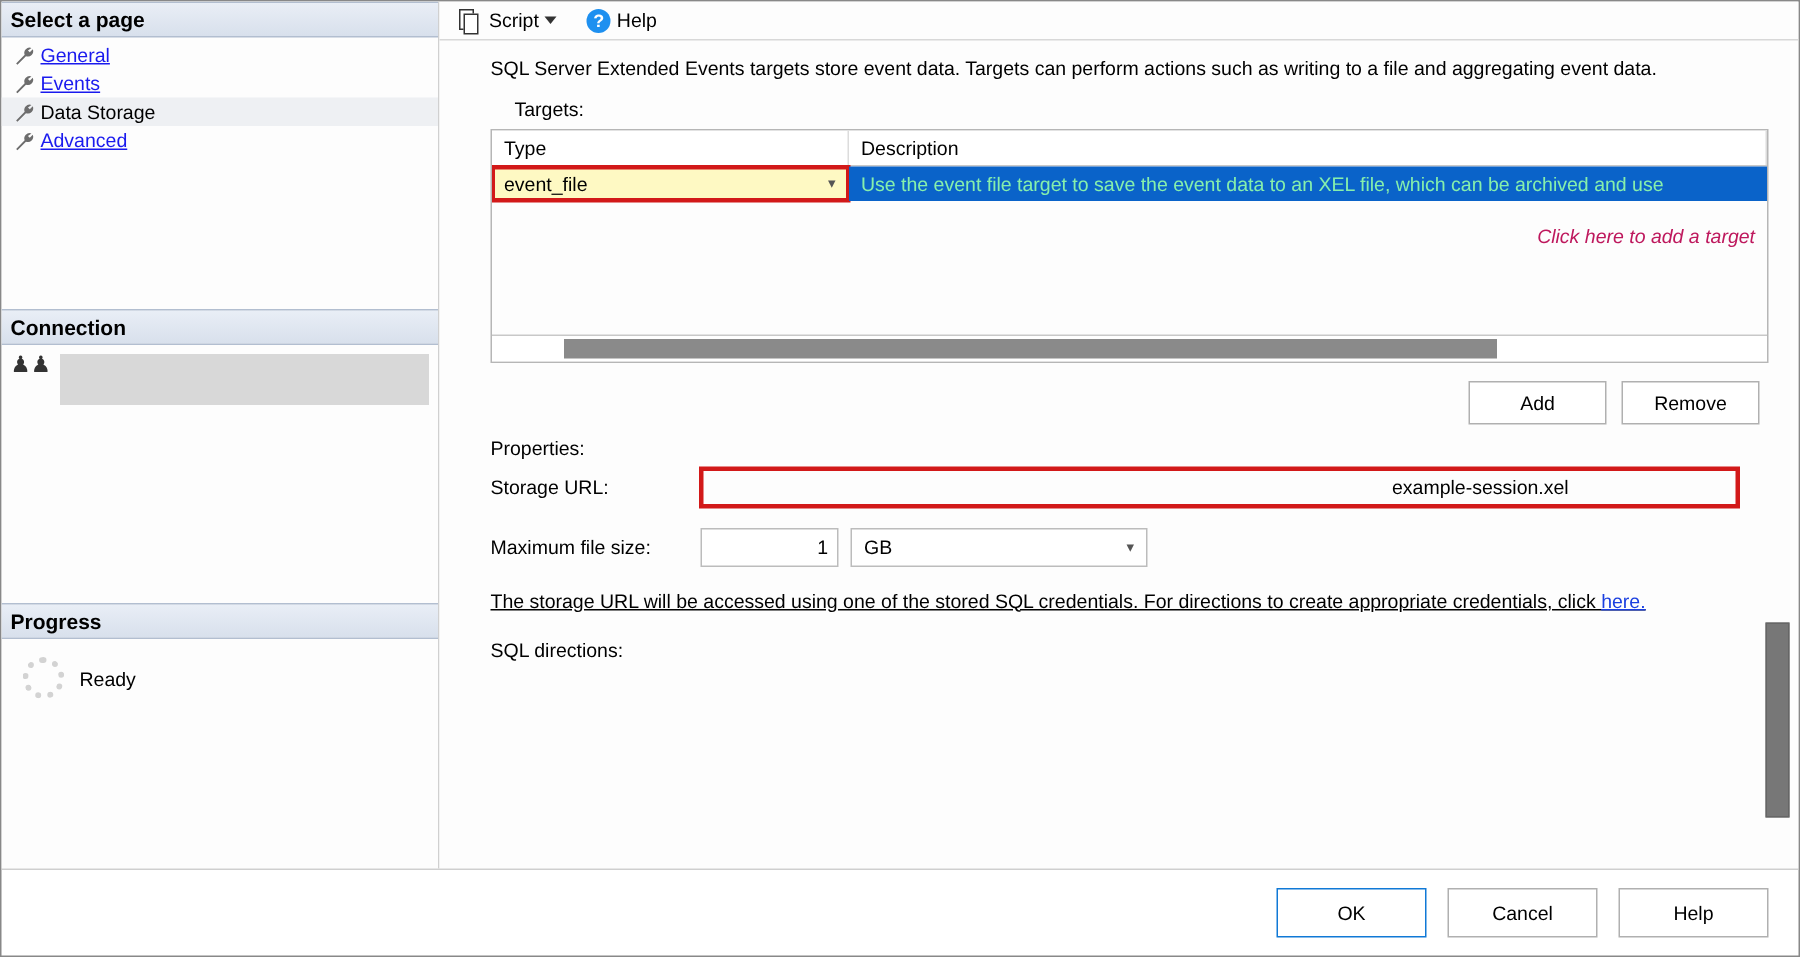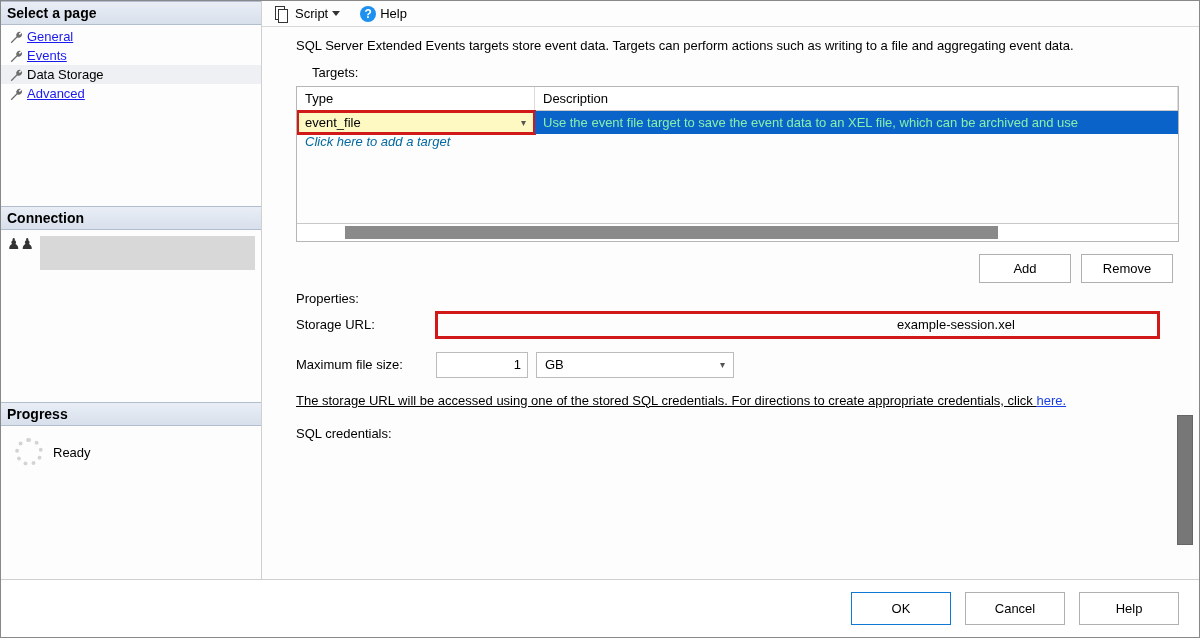--- a/index.html
+++ b/index.html
@@ -19,21 +19,21 @@
     flex-direction: column;
     height: 100%;
   }
   .top-area {
     display: flex;
     flex: 1;
     min-height: 0;
   }
   
   .left-pane {
-    width: 261px;
+    width: 292px;
     border-right: 1px solid #d0d0d0;
     background: #fdfdfd;
     display: flex;
     flex-direction: column;
   }
   .section-header {
     background: linear-gradient(#e9eef6, #d8e0ec);
     border-top: 1px solid #b2bed0;
     border-bottom: 1px solid #b2bed0;
     padding: 3px 6px;
@@ -170,21 +170,21 @@
   .cell { padding: 4px 8px; overflow: hidden; white-space: nowrap; }
   .cell-type {
     width: 238px;
     display: flex;
     justify-content: space-between;
     align-items: center;
     background: #fef9c3;
     border-right: 1px solid transparent;
   }
   .cell-desc { flex: 1; text-overflow: clip; }
-  .add-row { color: #0369a1; font-style: italic; padding: 0 8px; }
+  .add-row { color: #be185d; font-style: italic; padding: 16px 8px; text-align: right; }
   .grid .hscroll {
     position: absolute;
     bottom: 0; left: 0; right: 0;
     height: 18px;
     border-top: 1px solid #c8c8c8;
     background: #fff;
   }
   .grid .hscroll .thumb {
     position: absolute;
     left: 48px; right: 180px;
@@ -400,21 +400,21 @@
               <span>GB</span>
               <span style="color:#555;font-size:10px;">▾</span>
             </div>
           </div>
         </div>
 
         <div class="storage-note">
           <span>The storage URL will be accessed using one of the stored SQL credentials.  For directions to create appropriate credentials, click </span><a>here.</a>
         </div>
 
-        <div class="sql-cred-row">SQL credentials:</div>
+        <div class="sql-cred-row">SQL directions:</div>
 
         <div class="vscroll"></div>
       </div>
     </div>
   </div>
 
   <div class="bottom-bar">
     <div class="btn primary">OK</div>
     <div class="btn">Cancel</div>
     <div class="btn">Help</div>

